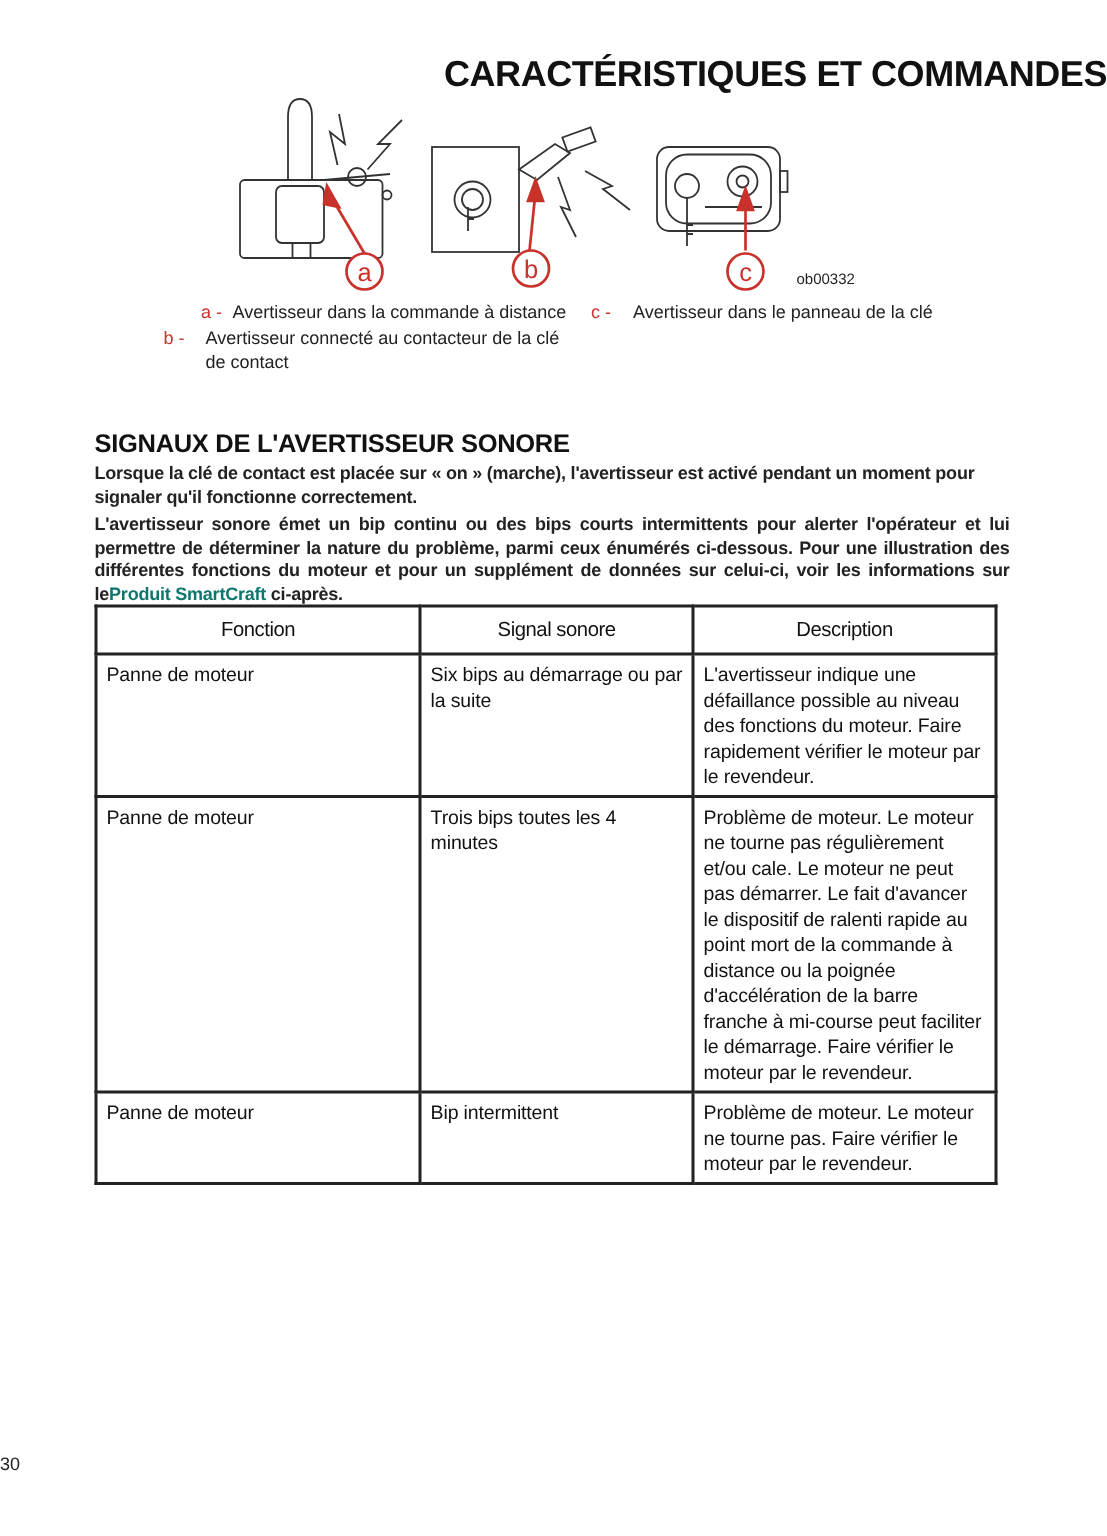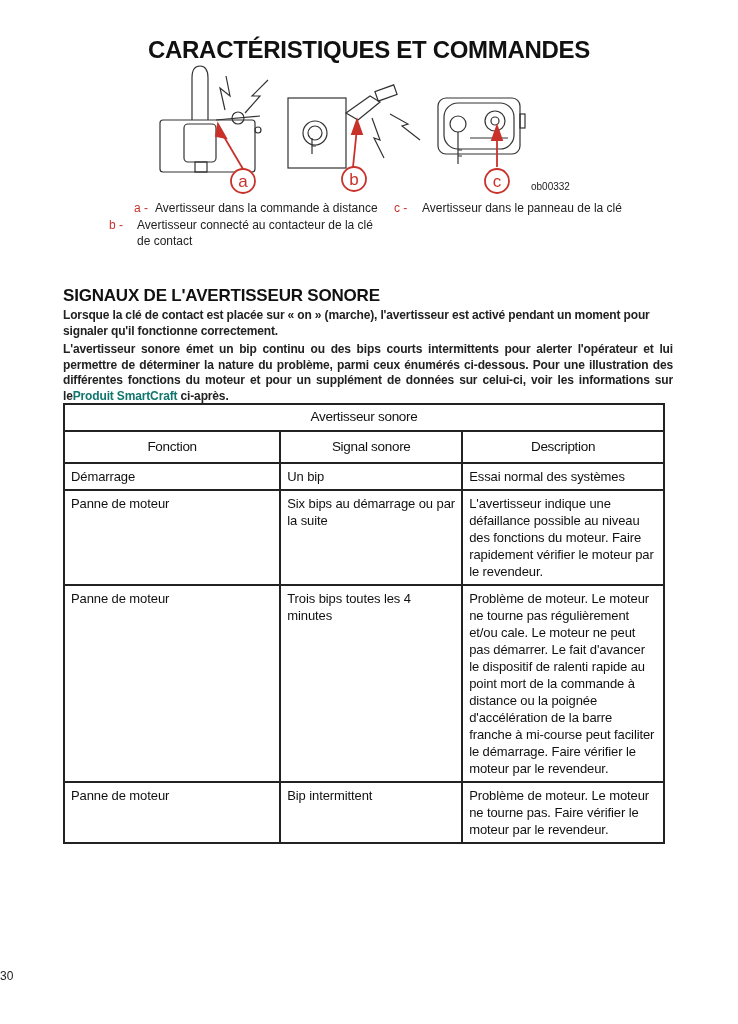--- a/index.html
+++ b/index.html
@@ -2,21 +2,21 @@
 <html><head>
 <meta charset="utf-8">
 <style>
   html, body { margin: 0; padding: 0; background: #ffffff; }
   body {
     width: 738px; height: 1024px; position: relative; overflow: hidden;
     font-family: "Liberation Sans", sans-serif; color: #111;
   }
   .page-title {
     position: absolute; left: 0; width: 738px; top: 20px;
-    text-align: center; font-size: 24px; letter-spacing: -0.3px; color: #111;
+    text-align: right; font-size: 24px; letter-spacing: -0.3px; color: #111;
   }
   .figure { position: absolute; left: 140px; top: 58px; width: 470px; height: 145px; }
   .figure svg { width: 100%; height: 100%; }
   .fig-id {
     position: absolute; left: 531px; top: 181px; font-size: 10px; color: #222;
   }
   .legend { position: absolute; top: 201px; font-size: 12px; line-height: 15.5px; color: #222; }
   .legend .key { color: #c8322b; display: inline-block; width: 28px; }
   .legend .txt { display: inline-block; vertical-align: top; }
   .legend-a { left: 127px; text-align: center; }
@@ -128,32 +128,24 @@
 <div class="legend legend-c">
   <span class="key">c -</span><span class="txt">Avertisseur dans le panneau de la clé</span>
 </div>
 
 <h2 class="section-title">SIGNAUX DE L'AVERTISSEUR SONORE</h2>
 <p class="para para1">Lorsque la clé de contact est placée sur « on » (marche), l'avertisseur est activé pendant un moment pour signaler qu'il fonctionne correctement.</p>
 <p class="para para2"><span>L'avertisseur sonore émet un bip continu ou des bips courts intermittents pour alerter l'opérateur et lui permettre de déterminer la nature du problème, parmi ceux énumérés ci-dessous. Pour une illustration des différentes fonctions du moteur et pour un supplément de données sur celui-ci, voir les informations sur le</span><b>Produit SmartCraft</b><span> ci-après.</span></p>
 
 <table class="signals">
   <tbody>
-      <tr class="caption-row">
-    <th colspan="3">Avertisseur sonore</th>
-  </tr>
   <tr class="head-row">
     <th class="col1">Fonction</th>
     <th class="col2">Signal sonore</th>
     <th class="col3">Description</th>
-  </tr>
-  <tr>
-    <td>Démarrage</td>
-    <td>Un bip</td>
-    <td>Essai normal des systèmes</td>
   </tr>
   <tr>
     <td>Panne de moteur</td>
     <td>Six bips au démarrage ou par la suite</td>
     <td>L'avertisseur indique une défaillance possible au niveau des fonctions du moteur. Faire rapidement vérifier le moteur par le revendeur.</td>
   </tr>
   <tr>
     <td>Panne de moteur</td>
     <td>Trois bips toutes les 4 minutes</td>
     <td>Problème de moteur. Le moteur ne tourne pas régulièrement et/ou cale. Le moteur ne peut pas démarrer. Le fait d'avancer le dispositif de ralenti rapide au point mort de la commande à distance ou la poignée d'accélération de la barre franche à mi-course peut faciliter le démarrage. Faire vérifier le moteur par le revendeur.</td>

